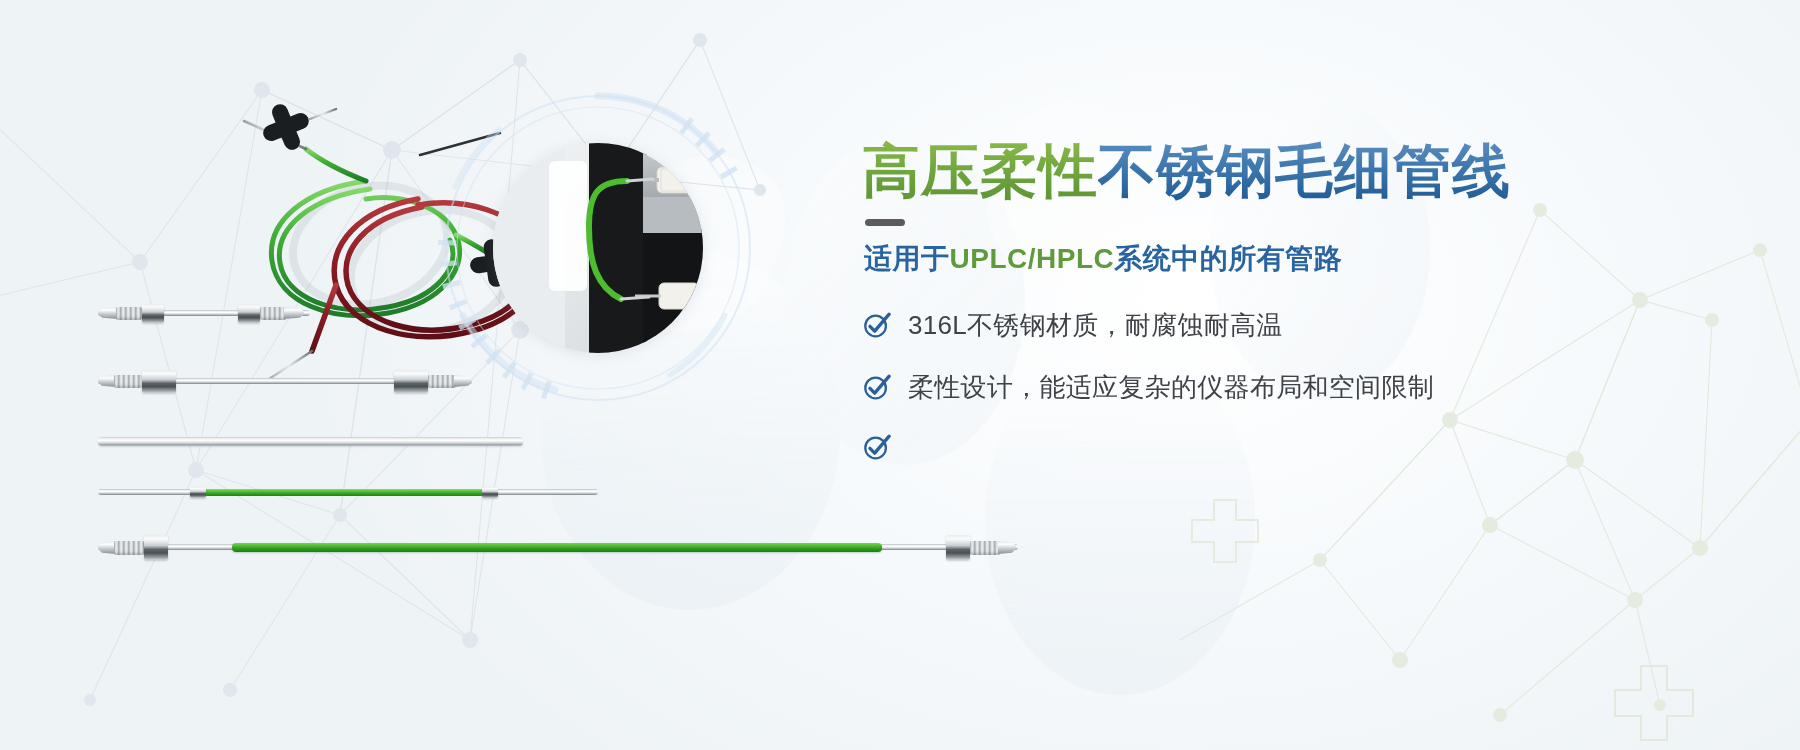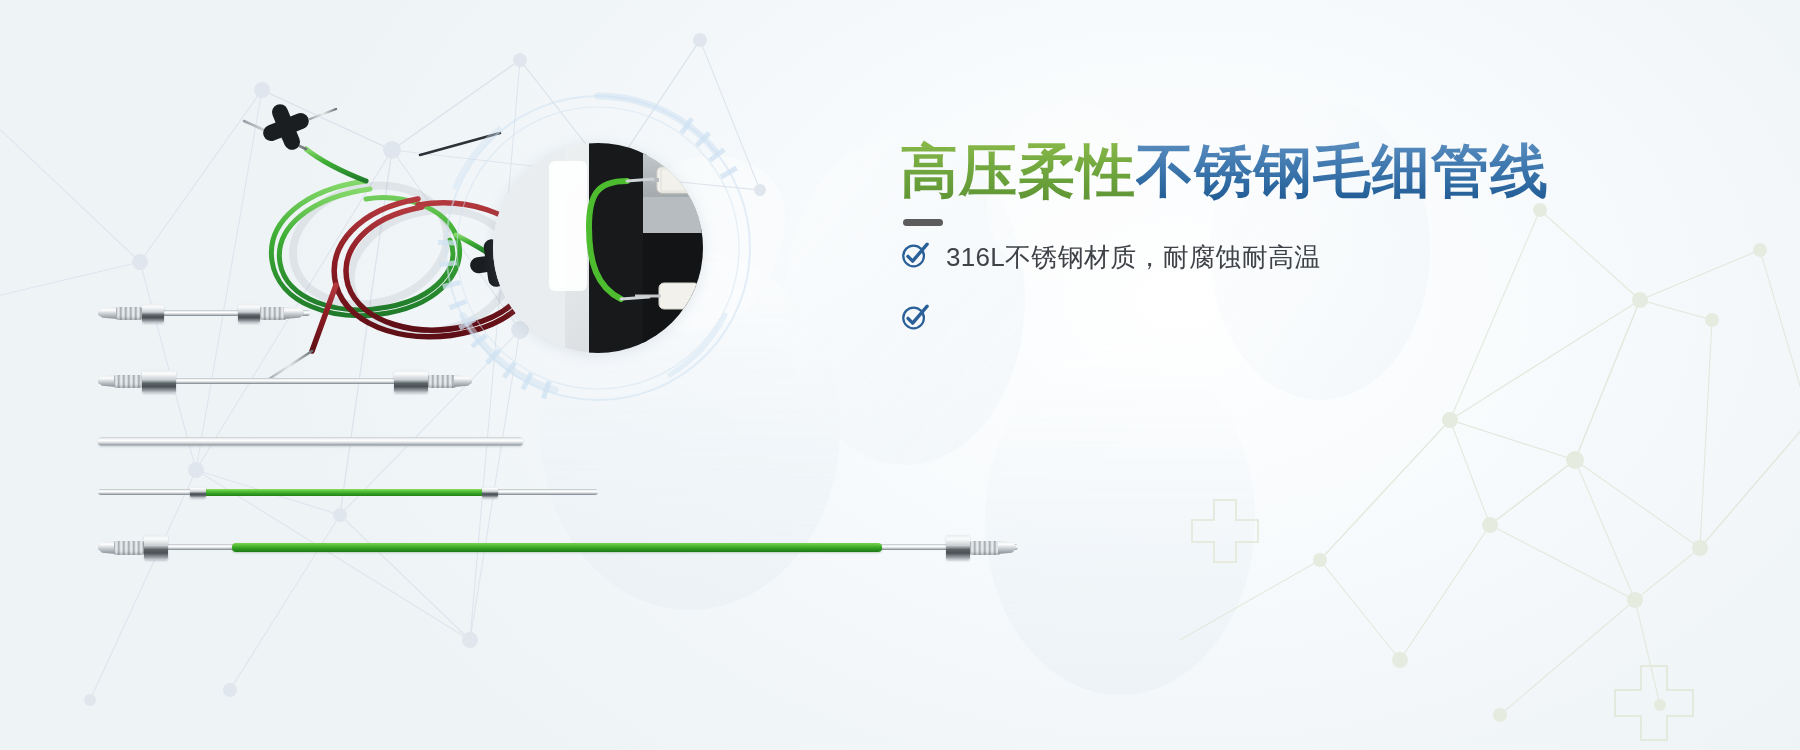--- a/index.html
+++ b/index.html
@@ -62,21 +62,21 @@
   .ferrule{
     position:absolute;
     background:linear-gradient(to bottom,#dfe3e6 0%,#ffffff 25%,#c3c9cd 60%,#8b9297 100%);
     clip-path:polygon(0% 38%,22% 10%,100% 0%,100% 100%,22% 90%,0% 62%);
   }
 
   
   .coils{position:absolute;left:170px;top:85px;width:420px;height:300px;}
 
   
-  .content{position:absolute;left:900px;top:140px;width:880px;}
+  .content{position:absolute;left:862px;top:140px;width:880px;}
 
   .title{
     margin:0;font-size:58px;line-height:1.08;font-weight:bold;letter-spacing:1px;
     white-space:nowrap;
   }
   .title .seg-green{
     background:linear-gradient(180deg,#8cba4a 0%,#72a83f 45%,#5e9433 100%);
     -webkit-background-clip:text;background-clip:text;color:transparent;
   }
   .title .seg-blue{
@@ -88,21 +88,21 @@
     margin:16px 0 14px 3px;
   }
   .subtitle{
     margin:0 0 30px 2px;font-size:28px;font-weight:bold;letter-spacing:.5px;
     color:#2a64a0;white-space:nowrap;
   }
   .subtitle .hl{color:#5f9a3c;}
 
   .feature-list{list-style:none;margin:0;padding:0;}
   .feature-item{
-    display:flex;gap:16px;margin-bottom:27px;
+    display:flex;align-items:center;gap:16px;margin-bottom:27px;
   }
   .check-icon{flex:0 0 auto;width:30px;height:30px;display:block;}
   .feature-text{
     font-size:26px;color:#3f4348;letter-spacing:.3px;white-space:nowrap;
     font-family:"Liberation Sans","DejaVu Sans",sans-serif;
   }
 </style>
 </head>
 <body>
 
@@ -366,30 +366,40 @@
   </div>
 
   <div class="content">
 
     <h1 class="title">
       <span class="seg-green">高压柔性</span><span class="seg-blue">不锈钢毛细管线</span>
     </h1>
 
     <div class="divider"></div>
 
+    <p class="subtitle">
+      <span>适用于</span><span class="hl">UPLC/HPLC</span><span>系统中的所有管路</span>
+    </p>
 
     <ul class="feature-list">
       <li class="feature-item">
         <svg class="check-icon" viewBox="0 0 32 32">
           <circle cx="14.5" cy="17" r="11" fill="none" stroke="#2a6098" stroke-width="2.4"></circle>
           <path d="M8.5 17.5 L13.5 22.5 L29 4.5" fill="none" stroke="#2a6098" stroke-width="3.6" stroke-linecap="round" stroke-linejoin="round"></path>
         </svg>
         <span class="feature-text">316L不锈钢材质，耐腐蚀耐高温</span>
       </li>
       <li class="feature-item">
         <svg class="check-icon" viewBox="0 0 32 32">
           <circle cx="14.5" cy="17" r="11" fill="none" stroke="#2a6098" stroke-width="2.4"></circle>
           <path d="M8.5 17.5 L13.5 22.5 L29 4.5" fill="none" stroke="#2a6098" stroke-width="3.6" stroke-linecap="round" stroke-linejoin="round"></path>
         </svg>
+        <span class="feature-text">柔性设计，能适应复杂的仪器布局和空间限制</span>
+      </li>
+      <li class="feature-item">
+        <svg class="check-icon" viewBox="0 0 32 32">
+          <circle cx="14.5" cy="17" r="11" fill="none" stroke="#2a6098" stroke-width="2.4"></circle>
+          <path d="M8.5 17.5 L13.5 22.5 L29 4.5" fill="none" stroke="#2a6098" stroke-width="3.6" stroke-linecap="round" stroke-linejoin="round"></path>
+        </svg>
       </li>
     </ul>
   </div>
 </div>
 
 </body></html>

